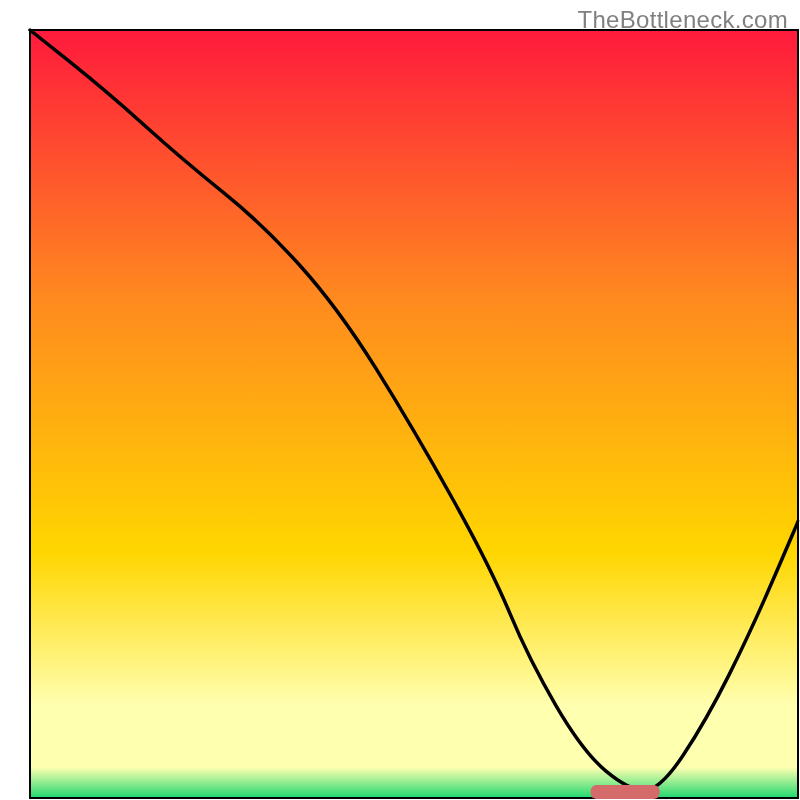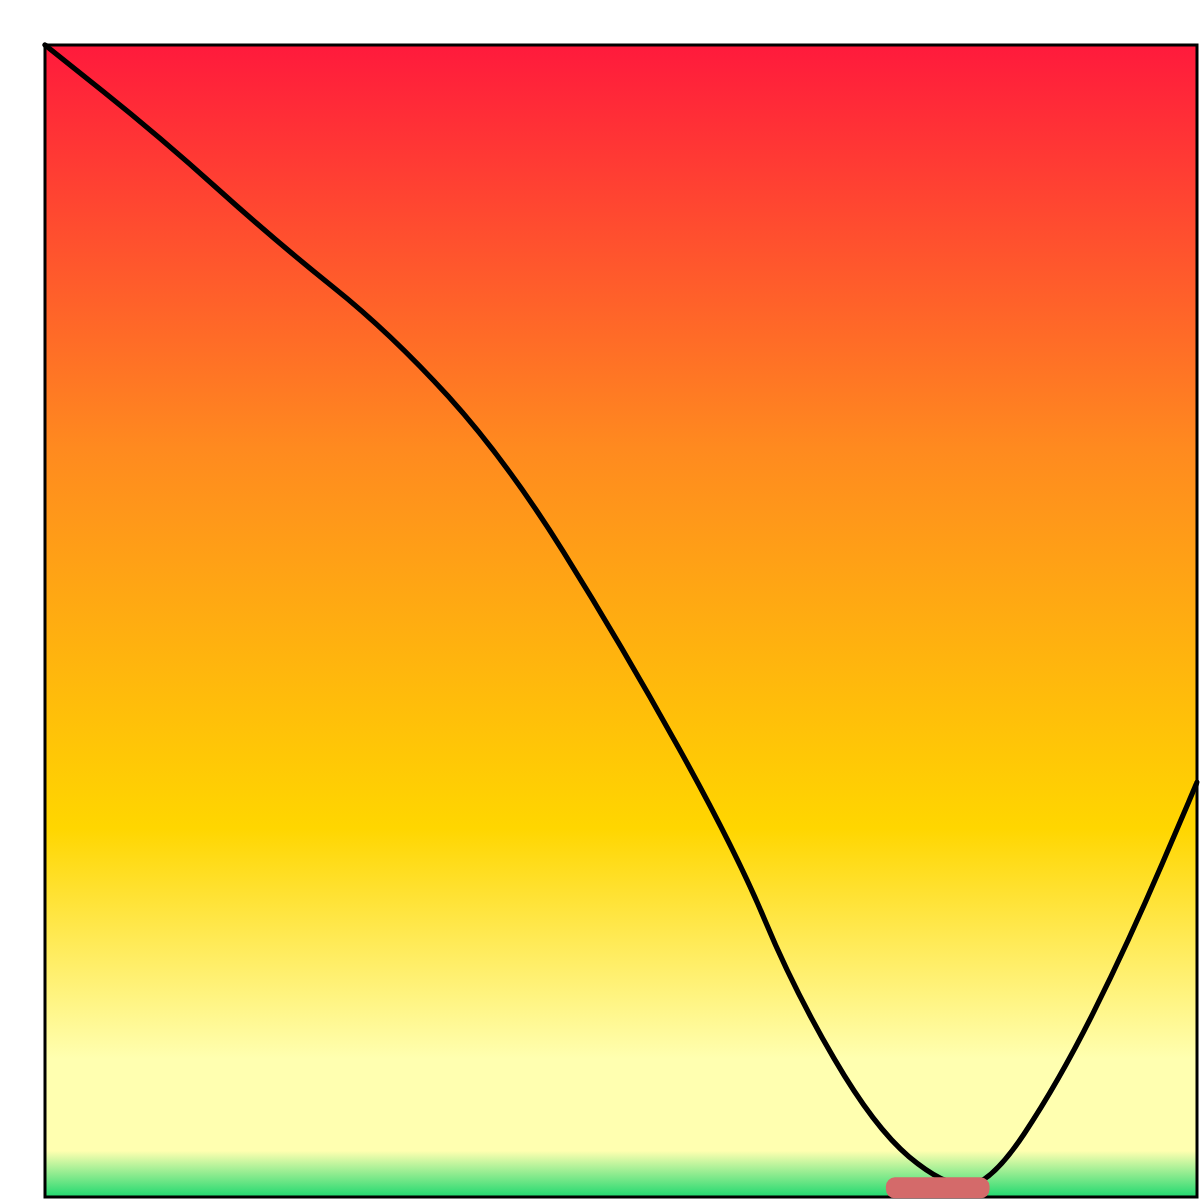--- a/index.html
+++ b/index.html
@@ -32,20 +32,21 @@
     top: 0;
     width: 800px;
     height: 800px;
     display: block;
   }
 </style>
 </head>
 <body>
 
 <div class="stage">
+  <div class="watermark">TheBottleneck.com</div>
 
   <svg class="chart" viewBox="0 0 800 800">
     <defs>
       <linearGradient id="bgGrad" x1="0" y1="0" x2="0" y2="1">
         <stop id="g0" offset="0%" stop-color="#ff1a3c"></stop>
         <stop id="g1" offset="35%" stop-color="#ff8a1f"></stop>
         <stop id="g2" offset="68%" stop-color="#ffd600"></stop>
         <stop id="g3" offset="88%" stop-color="#ffffb0"></stop>
         <stop id="g4" offset="96%" stop-color="#ffffb0"></stop>
         <stop id="g5" offset="100%" stop-color="#1fd86f"></stop>

